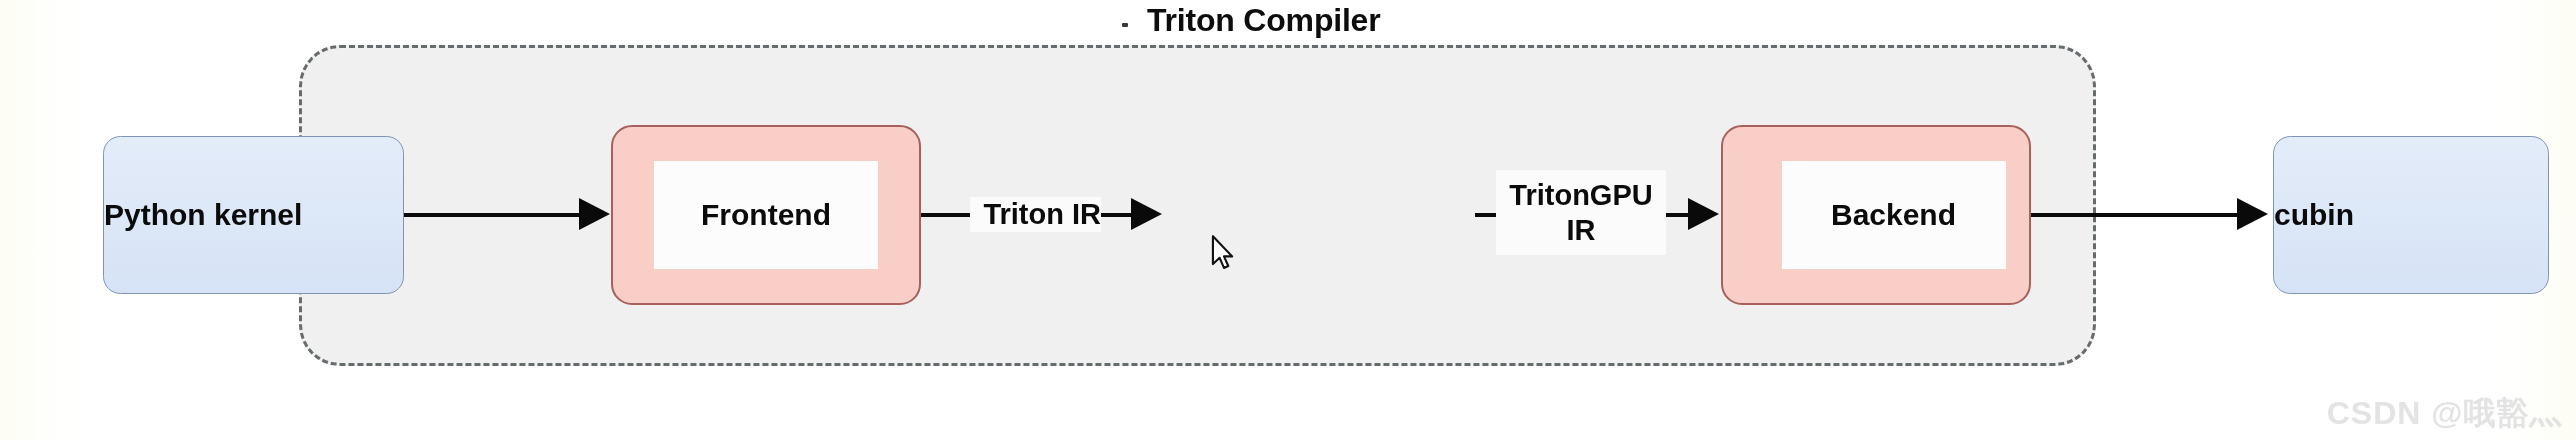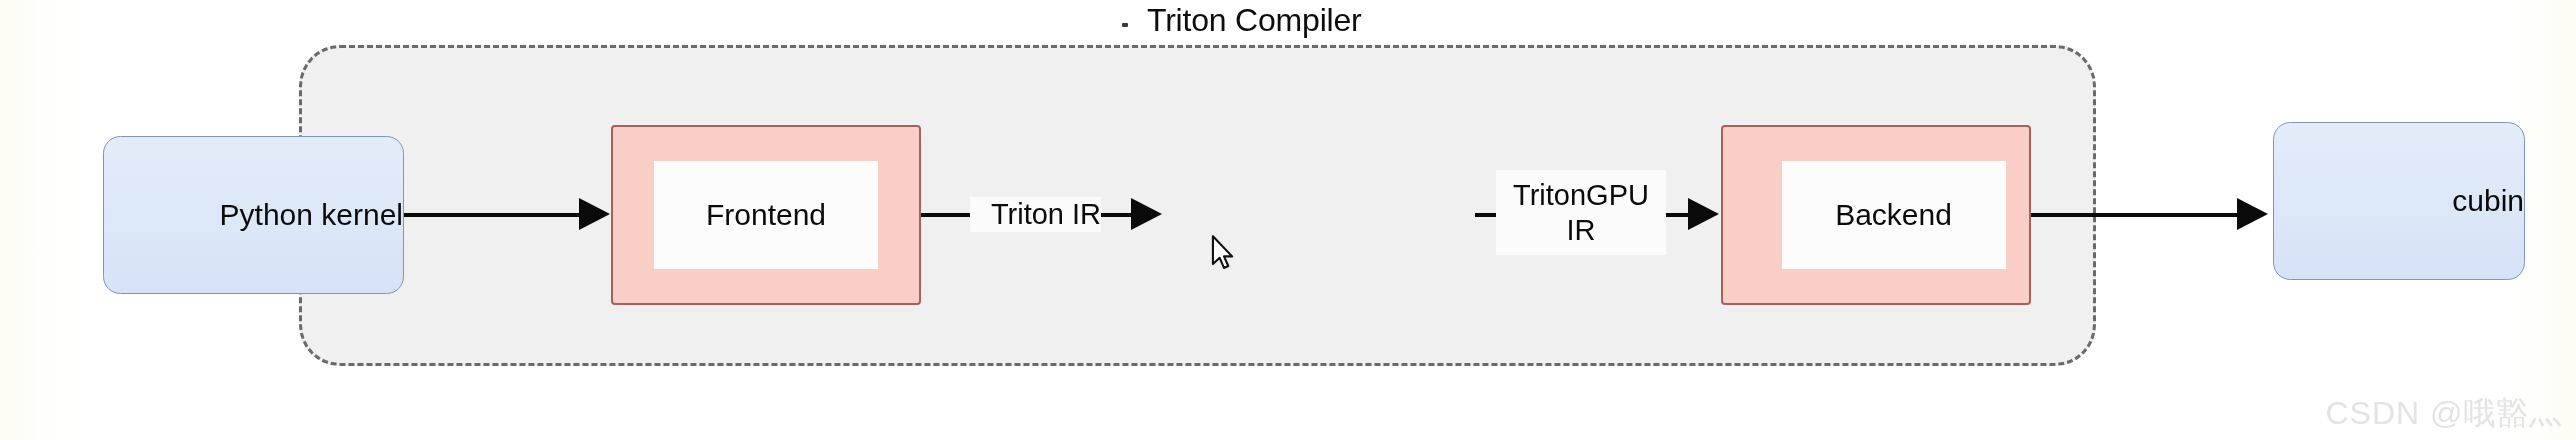--- a/index.html
+++ b/index.html
@@ -9,20 +9,21 @@
   }
   #canvas {
     position: relative;
     width: 2576px;
     height: 440px;
     background:
       linear-gradient(90deg, #fdfdf5 0%, #ffffff 3%, #ffffff 97%, #fdfdf5 100%),
       #ffffff;
     overflow: hidden;
     font-family: "Liberation Sans", sans-serif;
+    font-weight: bold;
   }
 
   
   .diagram-title {
     position: absolute;
     left: 1147px;
     top: 1.9px;
     font-size: 32px;
     color: #0d0d0d;
     letter-spacing: -0.2px;
@@ -53,39 +54,39 @@
 
   
   .node-blue {
     position: absolute;
     background: linear-gradient(180deg, #e3ecf9 0%, #d6e3f6 100%);
     border: 1.9px solid #8095b5;
     border-radius: 17.4px;
     box-sizing: border-box;
     display: flex;
     align-items: center;
-    justify-content: flex-end;
+    justify-content: flex-start;
   }
   .node-blue .node-label {
     font-size: 30px;
     color: #0b0b0b;
     white-space: nowrap;
   }
   #node-python-kernel { left: 103px; top: 136px; width: 301px; height: 158px; }
-  #node-cubin         { left: 2273px; top: 122px; width: 252px; height: 158px; }
+  #node-cubin         { left: 2273px; top: 136px; width: 276px; height: 158px; }
 
   
   .node-pink {
     position: absolute;
     top: 125px;
     width: 310px;
     height: 180px;
     background: #f9cec7;
     border: 2.9px solid #a8605c;
-    border-radius: 4px;
+    border-radius: 21px;
     box-sizing: border-box;
     display: flex;
     align-items: center;
     justify-content: center;
   }
   .node-pink .inner-plate {
     width: 224px;
     height: 108px;
     background: #fcfcfc;
     display: flex;

